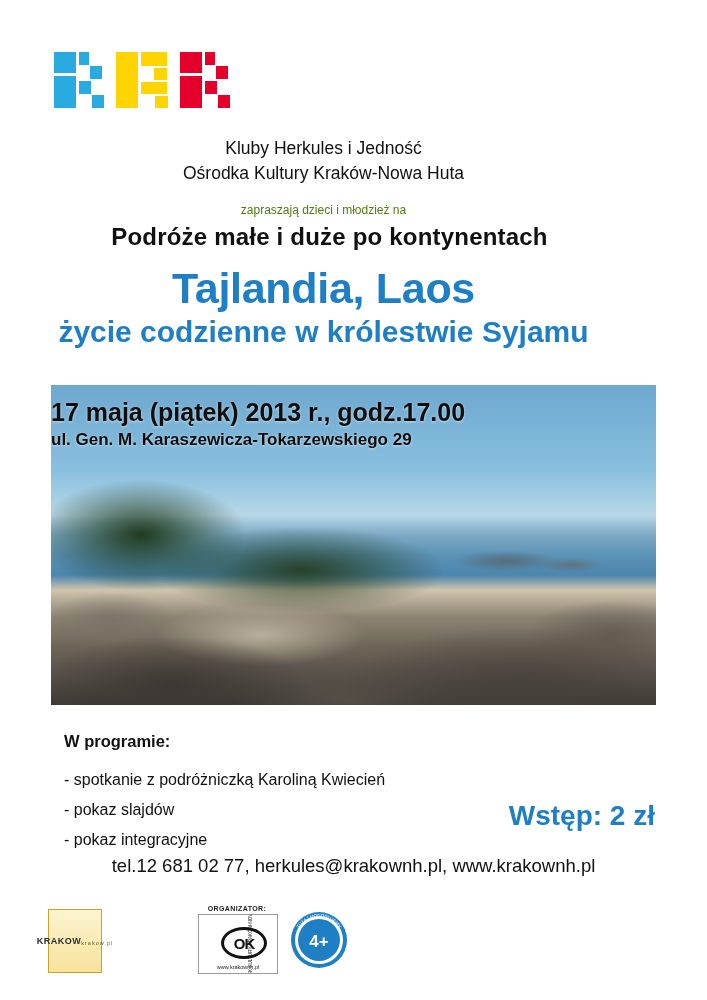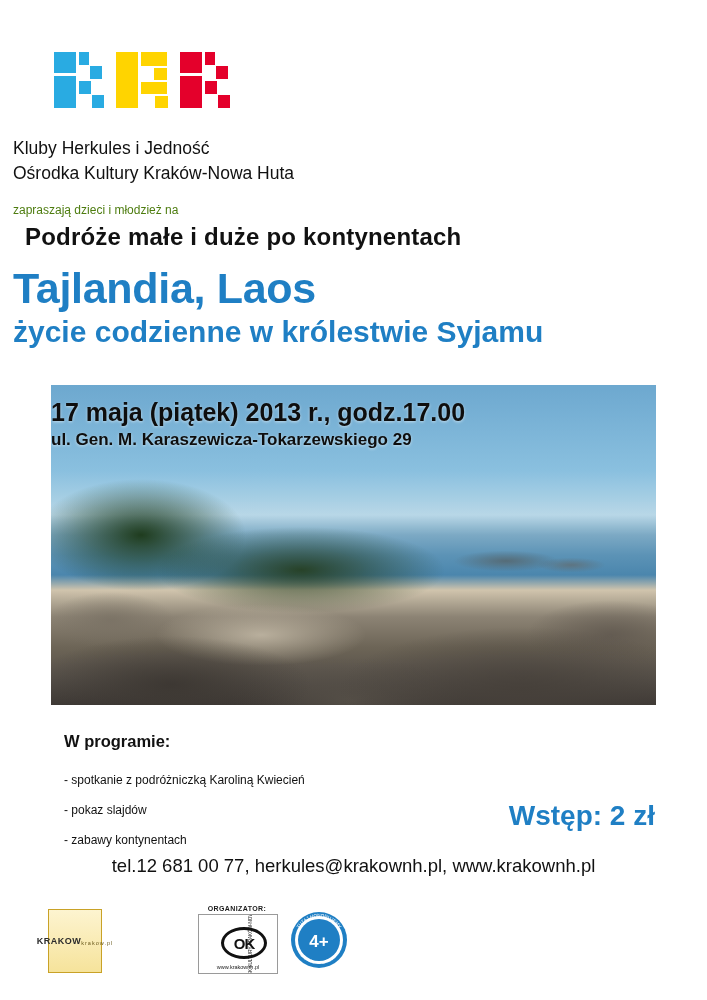--- a/index.html
+++ b/index.html
@@ -28,24 +28,24 @@
     left: 54px;
     top: 52px;
     width: 180px;
     height: 56px;
   }
   .logo svg { display: block; }
 
   
   .header {
     position: absolute;
-    left: 13px;
+    left: 0;
     top: 136px;
     width: 647px;
-    text-align: left;
+    text-align: center;
   }
   .club-line {
     font-size: 17.5px;
     line-height: 25px;
     color: #111;
     font-weight: 400;
   }
   .invite {
     margin-top: 17px;
     font-size: 12px;
@@ -147,21 +147,21 @@
     top: 732px;
     width: 420px;
   }
   .program-title {
     font-size: 16.5px;
     font-weight: bold;
     color: #111;
     margin-bottom: 14px;
   }
   .program-item {
-    font-size: 12px;
+    font-size: 16px;
     color: #111;
     line-height: 30px;
   }
   .price {
     position: absolute;
     right: 52px;
     top: 800px;
     font-size: 28px;
     font-weight: bold;
     color: #1f7fc4;
@@ -310,26 +310,26 @@
     <div class="overlay-text">
       <div class="event-date">17 maja (piątek) 2013 r., godz.17.00</div>
       <div class="event-address">ul. Gen. M. Karaszewicza-Tokarzewskiego 29</div>
     </div>
   </div>
 
   <div class="program">
     <div class="program-title">W programie:</div>
     <div class="program-item">- spotkanie z podróżniczką Karoliną Kwiecień</div>
     <div class="program-item">- pokaz slajdów</div>
-    <div class="program-item">- zabawy kontynentach</div>
+    <div class="program-item">- pokaz integracyjne</div>
   </div>
 
   <div class="price">Wstęp: 2 zł</div>
 
-  <div class="contact">tel.12 681 00 77, herkules@krakownh.pl, www.krakownh.pl</div>
+  <div class="contact">tel.12 681 02 77, herkules@krakownh.pl, www.krakownh.pl</div>
 
   <div class="footer">
 
     <div class="krakow-logo">
       <div class="k1">KRA</div>
       <div class="k2">KOW</div>
       <div class="k3">krakow.pl</div>
     </div>
 
     <div class="org-block">

